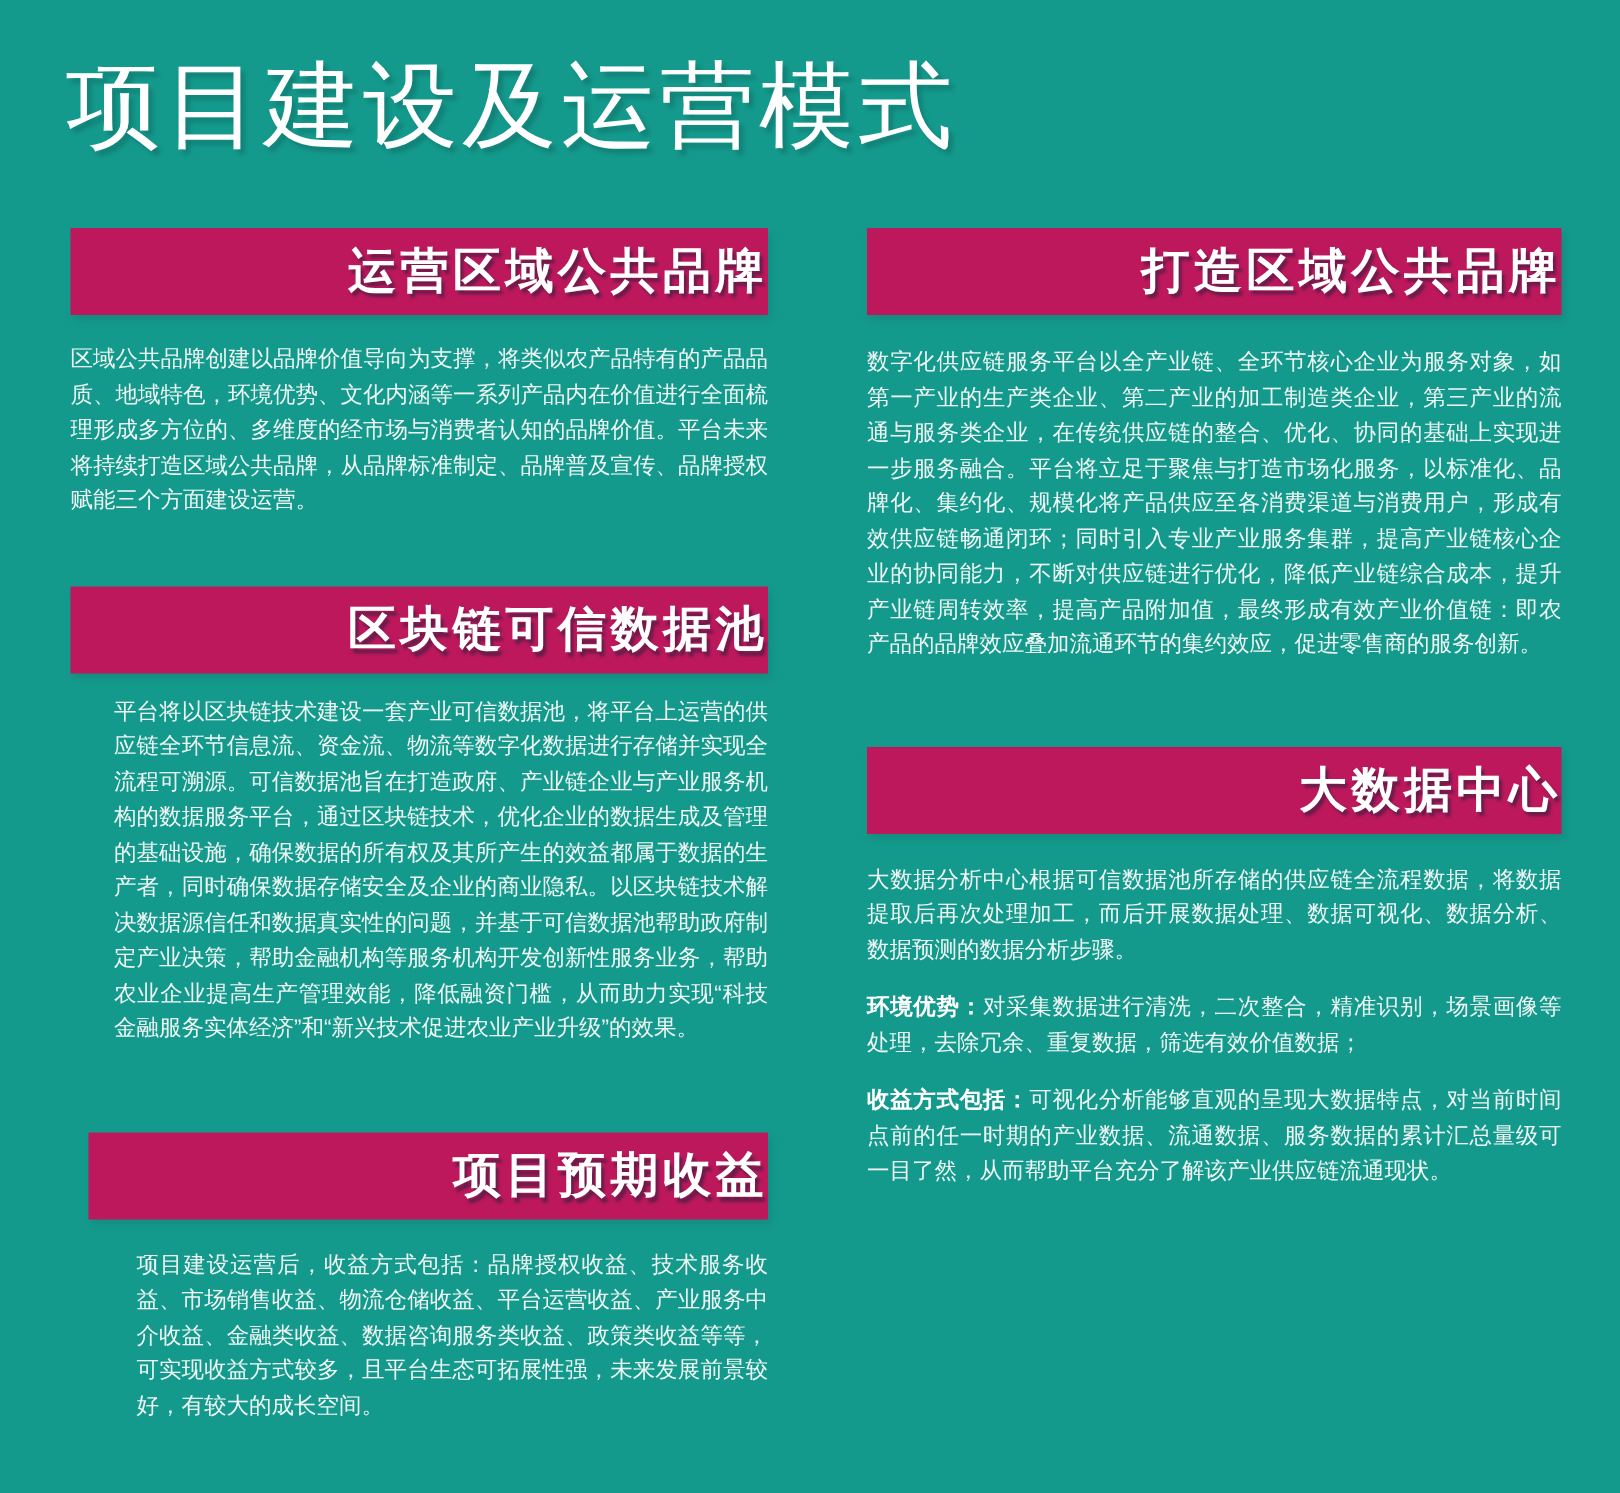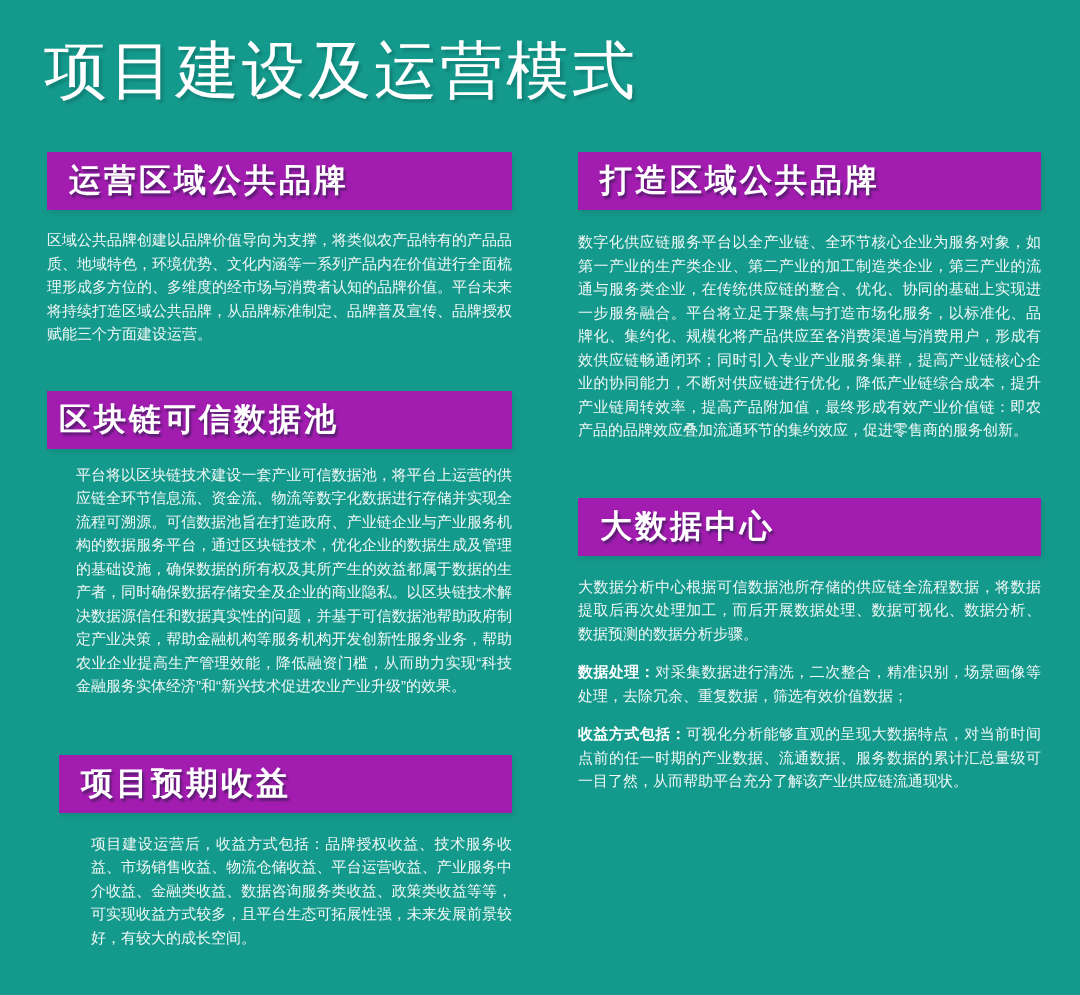--- a/index.html
+++ b/index.html
@@ -30,32 +30,33 @@
     position: absolute;
     left: 47px;
     top: 152px;
     display: flex;
     gap: 66px;
   }
   .col-left  { width: 465px; }
   .col-right { width: 463px; }
   .section-bar {
     height: 58px;
-    background: #a21caf;
+    background: #be185d;
     color: #FFFFFF;
     display: flex;
     align-items: center;
     padding-left: 22px;
     box-sizing: border-box;
     font-size: 32px;
     font-weight: 800;
     letter-spacing: 3px;
     text-shadow: 2px 3px 2px rgba(20, 32, 54, 0.5);
     box-shadow: 2px 3px 6px rgba(0, 0, 0, 0.10);
     white-space: nowrap;
+    justify-content: flex-end;
   }
   .section-body {
     margin: 18px 0 0 0;
     font-size: 15px;
     line-height: 23.5px;
     color: #EFF7F5;
     text-align: justify;
   }
   
   .col-left .bar-2  { margin-top: 45px; padding-left: 12px; }
@@ -100,21 +101,21 @@
       <span>打造区域公共品牌</span>
     </div>
     <p class="section-body body-1">数字化供应链服务平台以全产业链、全环节核心企业为服务对象，如第一产业的生产类企业、第二产业的加工制造类企业，第三产业的流通与服务类企业，在传统供应链的整合、优化、协同的基础上实现进一步服务融合。平台将立足于聚焦与打造市场化服务，以标准化、品牌化、集约化、规模化将产品供应至各消费渠道与消费用户，形成有效供应链畅通闭环；同时引入专业产业服务集群，提高产业链核心企业的协同能力，不断对供应链进行优化，降低产业链综合成本，提升产业链周转效率，提高产品附加值，最终形成有效产业价值链：即农产品的品牌效应叠加流通环节的集约效应，促进零售商的服务创新。</p>
 
     <div class="section-bar bar-2">
       <span>大数据中心</span>
     </div>
     <p class="section-body body-2">大数据分析中心根据可信数据池所存储的供应链全流程数据，将数据提取后再次处理加工，而后开展数据处理、数据可视化、数据分析、数据预测的数据分析步骤。</p>
 
     <p class="section-body bullet">
-      <span class="bullet-label">数据处理：</span><span>对采集数据进行清洗，二次整合，精准识别，场景画像等处理，去除冗余、重复数据，筛选有效价值数据；</span>
+      <span class="bullet-label">环境优势：</span><span>对采集数据进行清洗，二次整合，精准识别，场景画像等处理，去除冗余、重复数据，筛选有效价值数据；</span>
     </p>
 
     <p class="section-body bullet">
       <span class="bullet-label">收益方式包括：</span><span>可视化分析能够直观的呈现大数据特点，对当前时间点前的任一时期的产业数据、流通数据、服务数据的累计汇总量级可一目了然，从而帮助平台充分了解该产业供应链流通现状。</span>
     </p>
 
   </div>
 
 </div>
 

